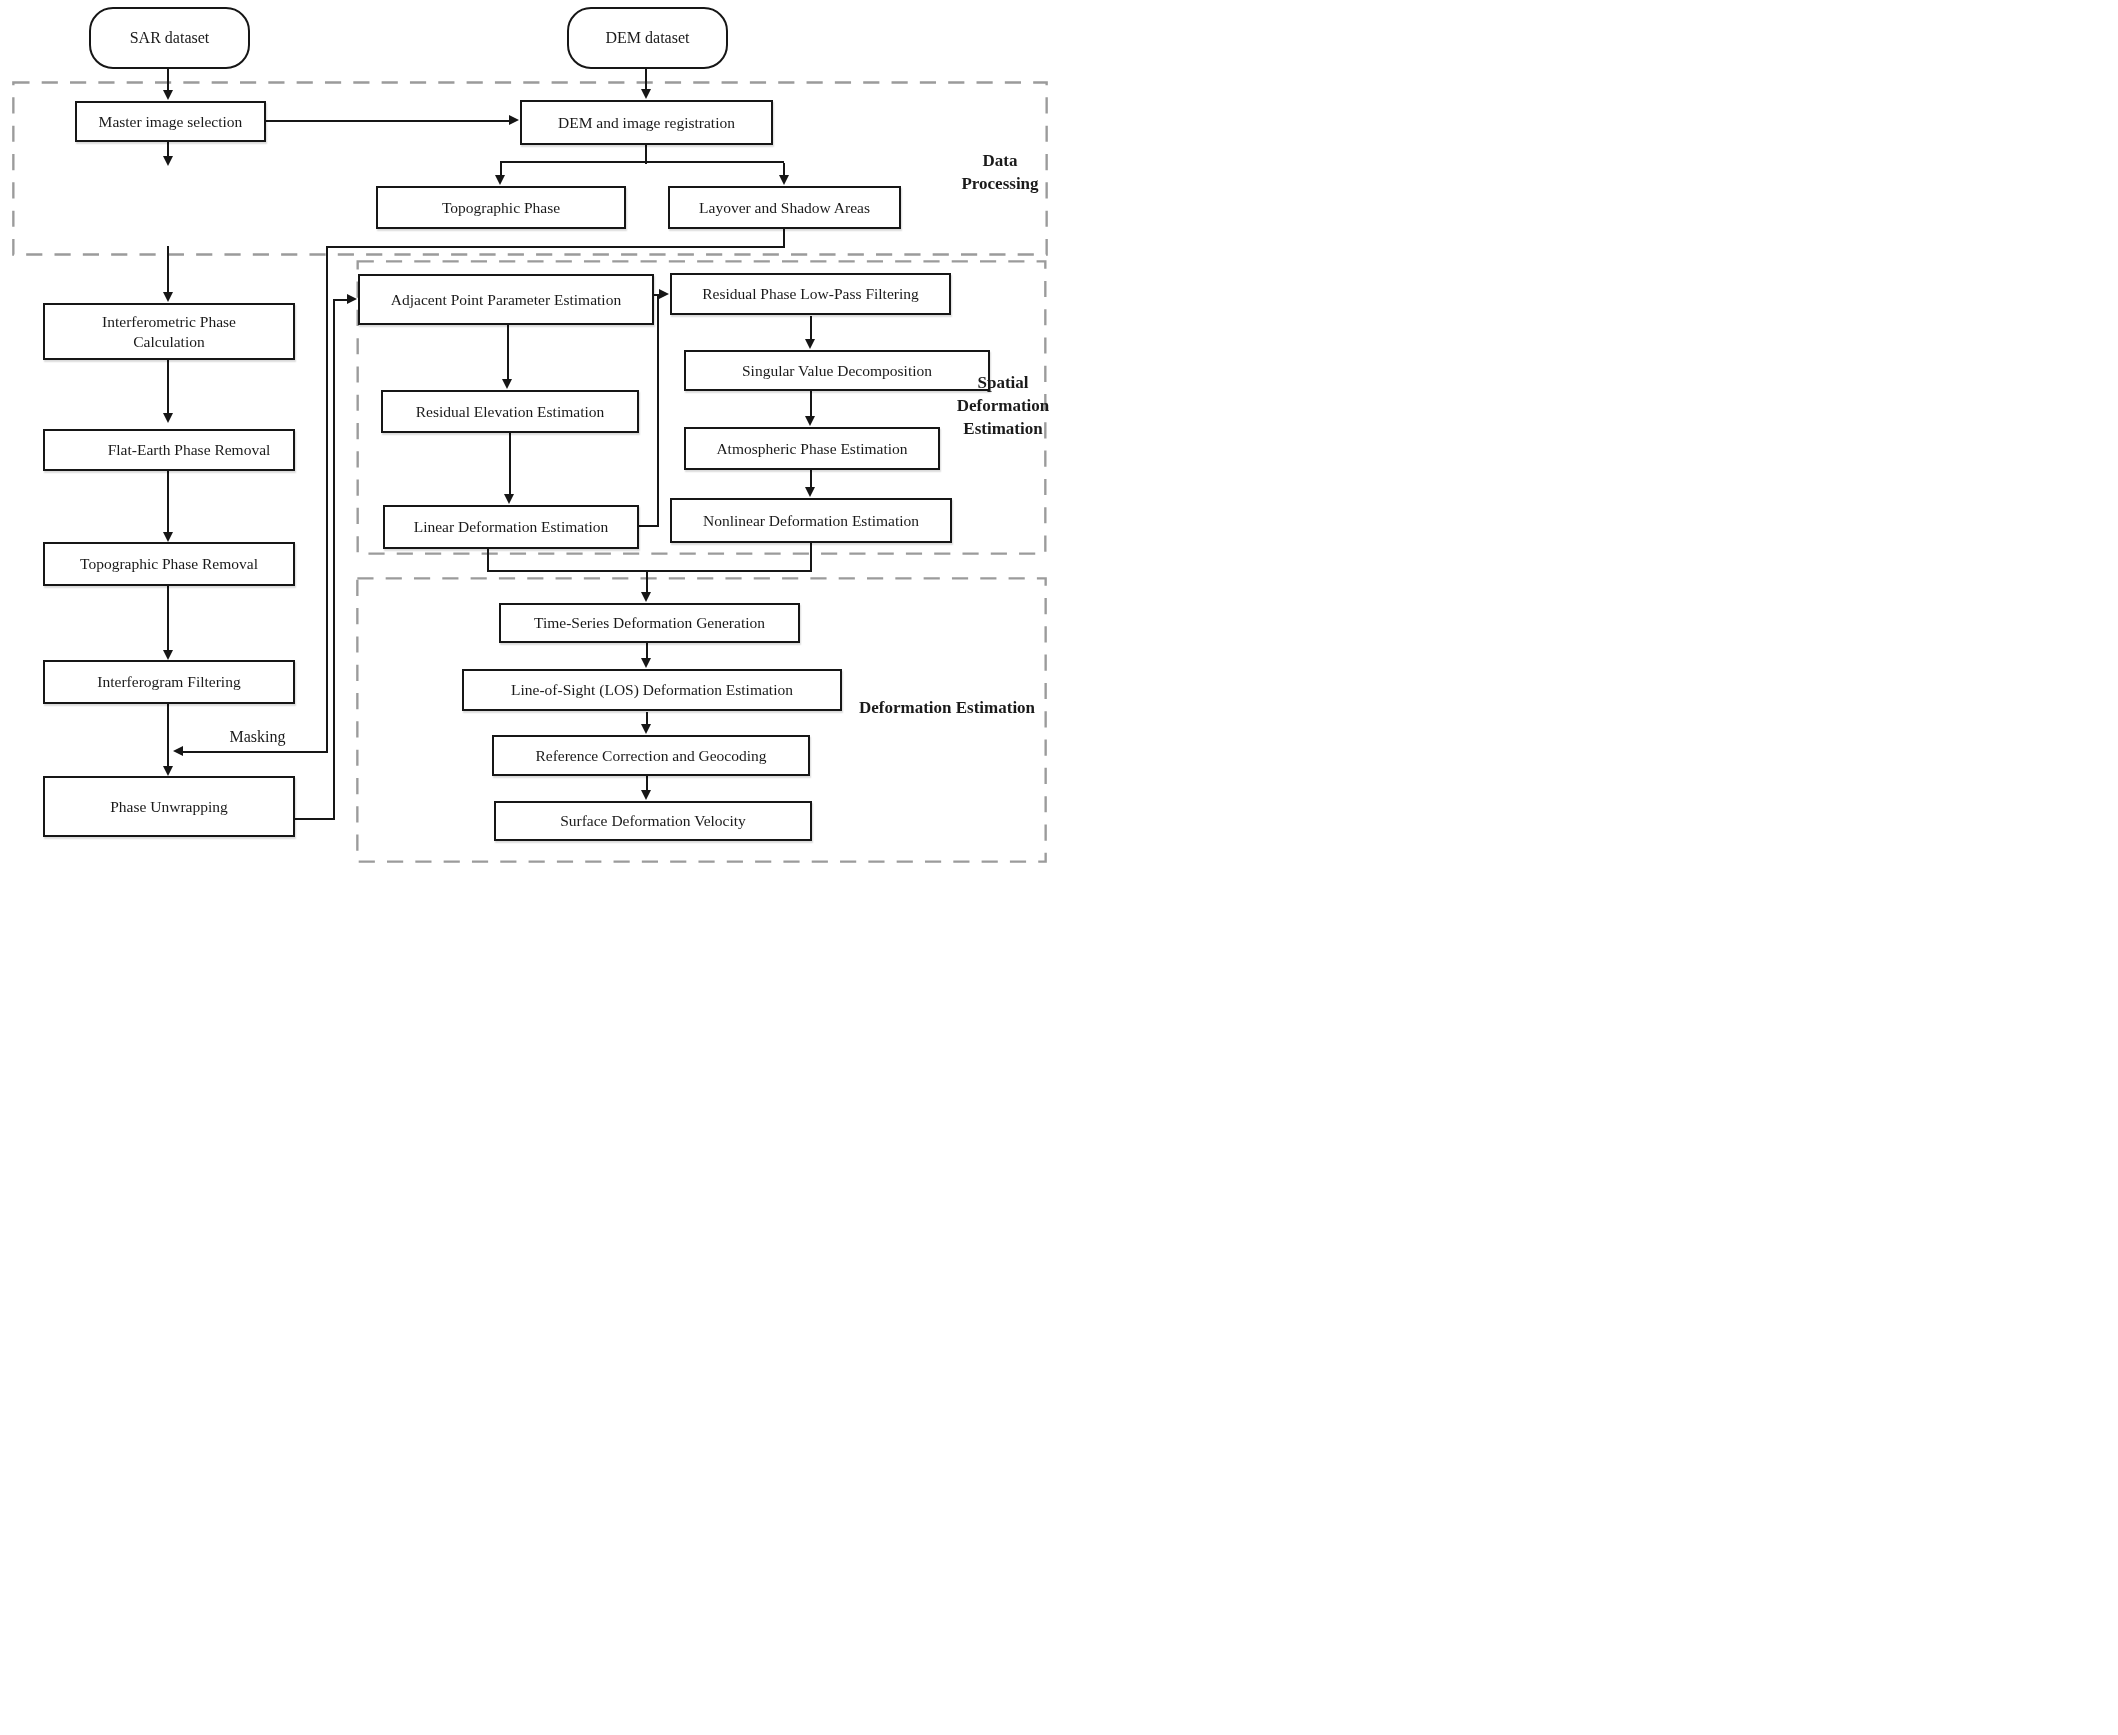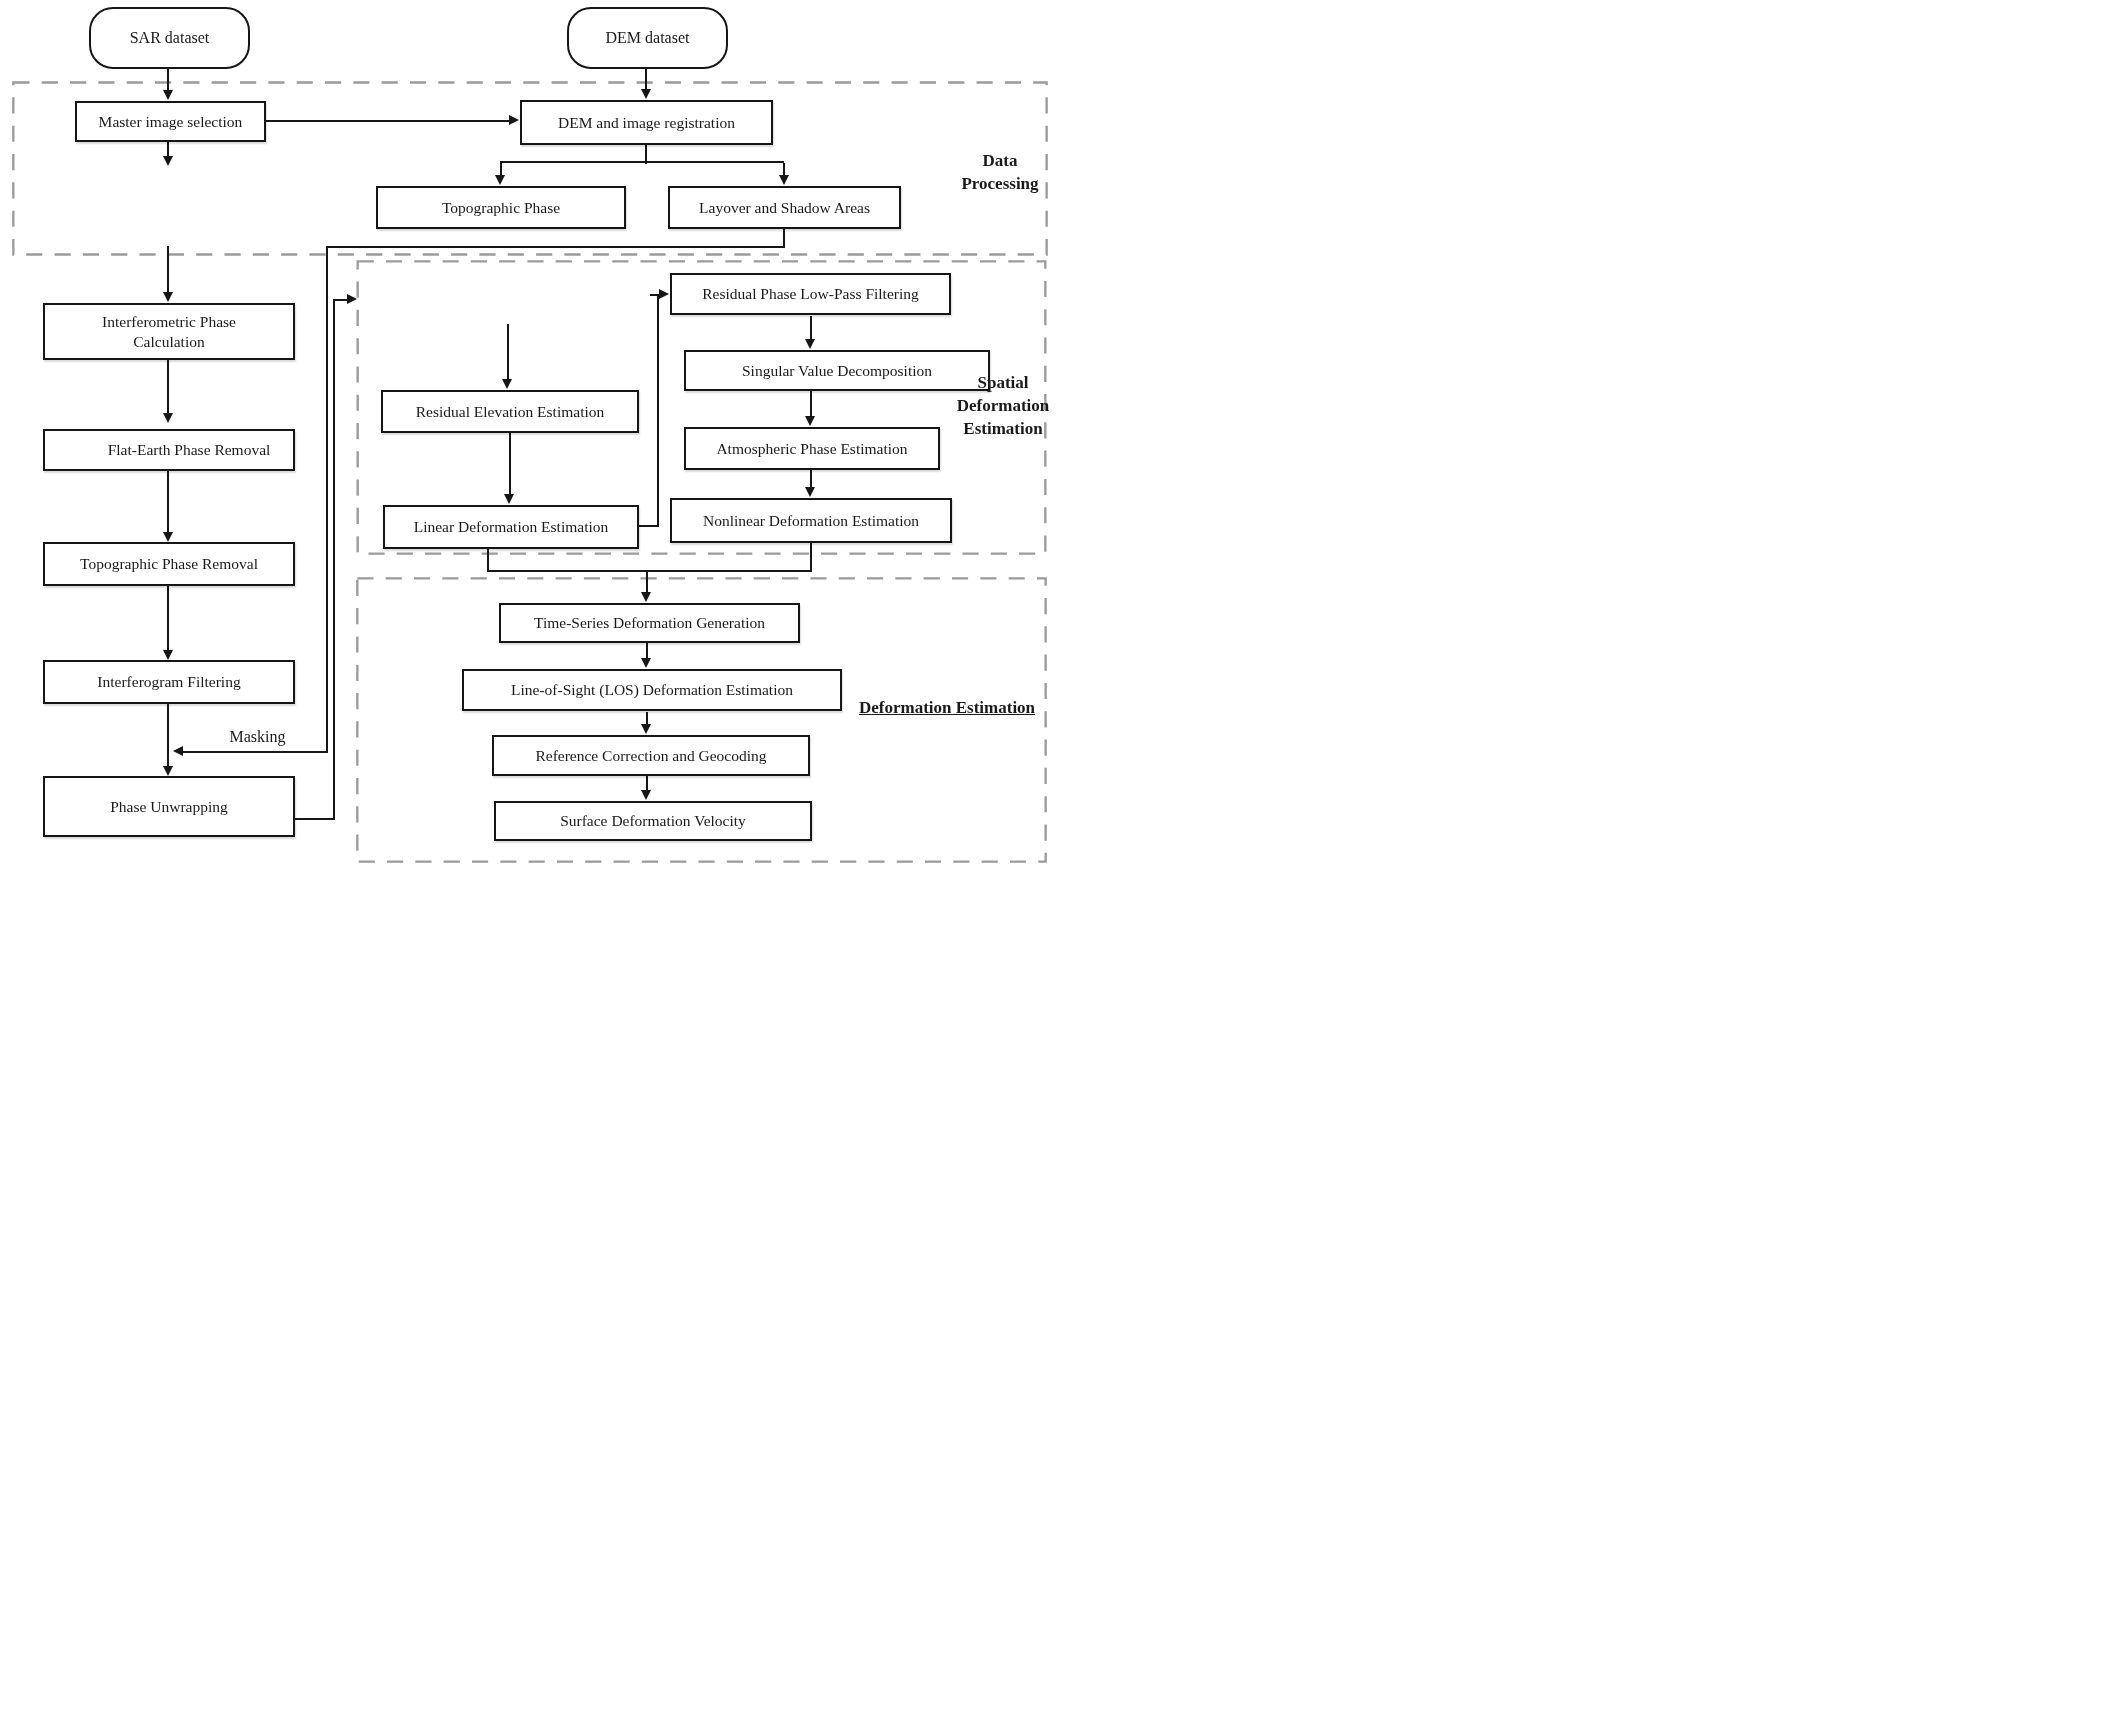--- a/index.html
+++ b/index.html
@@ -161,35 +161,36 @@
   <div class="box" style="left:376px;top:186px;width:250px;height:43px;">Topographic Phase</div>
   <div class="box" style="left:668px;top:186px;width:233px;height:43px;">Layover and Shadow Areas</div>
 
   <div class="box" style="left:43px;top:303px;width:252px;height:57px;">Interferometric Phase
 Calculation</div>
   <div class="box" style="left:43px;top:429px;width:252px;height:42px;padding-left:40px;">Flat-Earth Phase Removal</div>
   <div class="box" style="left:43px;top:542px;width:252px;height:44px;">Topographic Phase Removal</div>
   <div class="box" style="left:43px;top:660px;width:252px;height:44px;">Interferogram Filtering</div>
   <div class="box" style="left:43px;top:776px;width:252px;height:61px;">Phase Unwrapping</div>
 
+  <div class="box" style="left:358px;top:274px;width:296px;height:51px;">Adjacent Point Parameter Estimation</div>
   <div class="box" style="left:670px;top:273px;width:281px;height:42px;">Residual Phase Low-Pass Filtering</div>
   <div class="box" style="left:684px;top:350px;width:306px;height:41px;">Singular Value Decomposition</div>
   <div class="box" style="left:381px;top:390px;width:258px;height:43px;">Residual Elevation Estimation</div>
   <div class="box" style="left:684px;top:427px;width:256px;height:43px;">Atmospheric Phase Estimation</div>
   <div class="box" style="left:383px;top:505px;width:256px;height:44px;">Linear Deformation Estimation</div>
   <div class="box" style="left:670px;top:498px;width:282px;height:45px;">Nonlinear Deformation Estimation</div>
 
   <div class="box" style="left:499px;top:603px;width:301px;height:40px;">Time-Series Deformation Generation</div>
   <div class="box" style="left:462px;top:669px;width:380px;height:42px;">Line-of-Sight (LOS) Deformation Estimation</div>
   <div class="box" style="left:492px;top:735px;width:318px;height:41px;">Reference Correction and Geocoding</div>
   <div class="box" style="left:494px;top:801px;width:318px;height:40px;">Surface Deformation Velocity</div>
 
   <div class="rlabel" style="left:941px;top:150px;width:118px;">Data
 Processing</div>
   <div class="rlabel" style="left:929px;top:372px;width:148px;">Spatial
 Deformation
 Estimation</div>
-  <div class="rlabel" style="left:846px;top:697px;width:202px;text-decoration:underline;">Deformation Estimation</div>
+  <div class="rlabel" style="left:846px;top:697px;width:202px;">Deformation Estimation</div>
 
   <div class="note" style="left:202px;top:728px;width:111px;">Masking</div>
 
 </div>
 
 
 </body></html>

